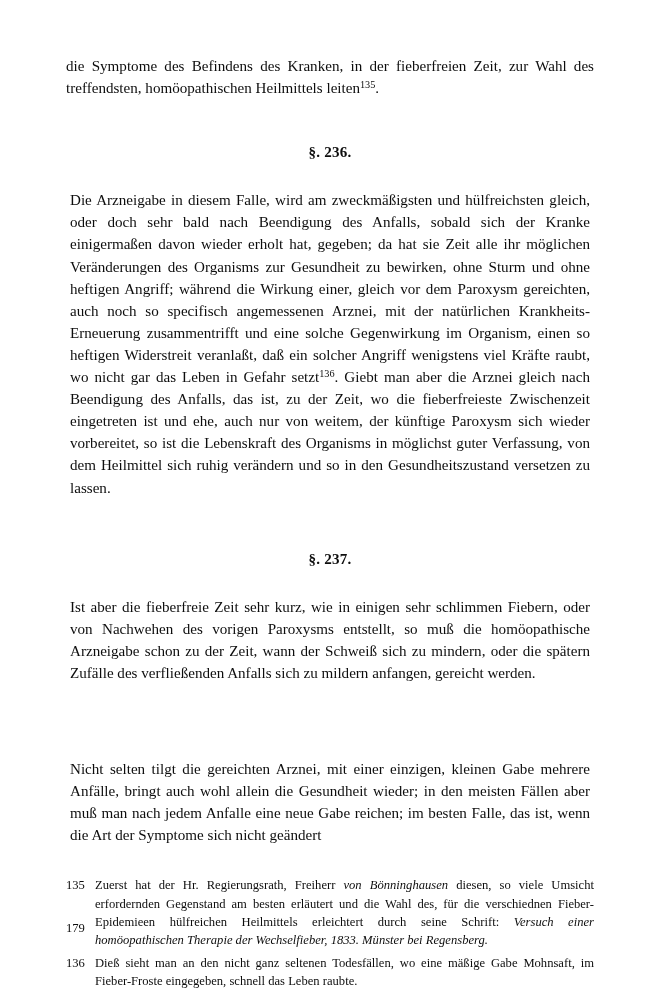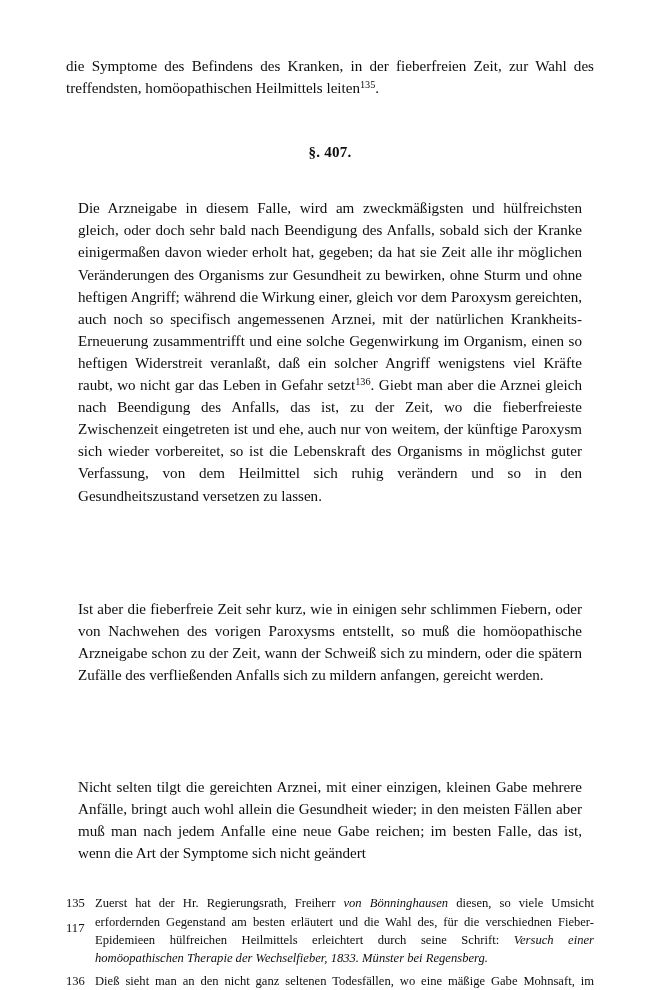--- a/index.html
+++ b/index.html
@@ -20,21 +20,21 @@
     box-sizing: border-box;
     width: 660px;
     height: 990px;
     padding: 55px 66px 0 66px;
     background: #ffffff;
   }
   .textblock {
     width: 528px;
   }
   p.body-par {
-    margin: 12px;
+    margin: 4px;
     font-size: 15.1px;
     line-height: 22.1px;
     text-align: justify;
     text-justify: inter-word;
     hyphens: none;
     -webkit-hyphens: none;
   }
   p.lead-par {
     margin: 0 0 0 0;
   }
@@ -99,28 +99,29 @@
 <body>
 
 <div class="page">
 
   <div class="textblock">
 
     <p class="body-par lead-par"><span>die Symptome des Befindens des Kranken, in der fieberfreien Zeit, zur Wahl des treffendsten, homöopathischen Heilmittels leiten</span><sup class="fn-ref">135</sup><span>.</span></p>
 
     <div class="sp-after-lead"></div>
 
-    <h2 class="section-heading">§. 407.</h2>
+    <h2 class="section-heading">§. 236.</h2>
 
     <div class="sp-heading-par"></div>
 
     <p class="body-par"><span>Die Arzneigabe in diesem Falle, wird am zweckmäßigsten und hülfreichsten gleich, oder doch sehr bald nach Beendigung des Anfalls, sobald sich der Kranke einigermaßen davon wieder erholt hat, gegeben; da hat sie Zeit alle ihr möglichen Veränderungen des Organisms zur Gesundheit zu bewirken, ohne Sturm und ohne heftigen Angriff; während die Wirkung einer, gleich vor dem Paroxysm gereichten, auch noch so specifisch angemessenen Arznei, mit der natürlichen Krankheits-Erneuerung zusammentrifft und eine solche Gegenwirkung im Organism, einen so heftigen Widerstreit veranlaßt, daß ein solcher Angriff wenigstens viel Kräfte raubt, wo nicht gar das Leben in Gefahr setzt</span><sup class="fn-ref">136</sup><span>. Giebt man aber die Arznei gleich nach Beendigung des Anfalls, das ist, zu der Zeit, wo die fieberfreieste Zwischenzeit eingetreten ist und ehe, auch nur von weitem, der künftige Paroxysm sich wieder vorbereitet, so ist die Lebenskraft des Organisms in möglichst guter Verfassung, von dem Heilmittel sich ruhig verändern und so in den Gesundheitszustand versetzen zu lassen.</span></p>
 
     <div class="sp-before-237"></div>
 
+    <h2 class="section-heading">§. 237.</h2>
 
     <div class="sp-heading-par"></div>
 
     <p class="body-par">Ist aber die fieberfreie Zeit sehr kurz, wie in einigen sehr schlimmen Fiebern, oder von Nachwehen des vorigen Paroxysms entstellt, so muß die homöopathische Arzneigabe schon zu der Zeit, wann der Schweiß sich zu mindern, oder die spätern Zufälle des verfließenden Anfalls sich zu mildern anfangen, gereicht werden.</p>
 
     <div class="sp-before-238"></div>
 
 
     <div class="sp-heading-par"></div>
 
@@ -135,15 +136,15 @@
       <span class="fn-text"><span>Zuerst hat der Hr. Regierungsrath, Freiherr </span><i>von Bönninghausen</i><span> diesen, so viele Umsicht erfordernden Gegenstand am besten erläutert und die Wahl des, für die verschiednen Fieber-Epidemieen hülfreichen Heilmittels erleichtert durch seine Schrift: </span><i>Versuch einer homöopathischen Therapie der Wechselfieber, 1833. Münster bei Regensberg.</i><span></span></span>
     </div>
 
     <div class="footnote">
       <span class="fn-num">136</span>
       <span class="fn-text"><span>Dieß sieht man an den nicht ganz seltenen Todesfällen, wo eine mäßige Gabe Mohnsaft, im Fieber-Froste eingegeben, schnell das Leben raubte.</span><i></i><span></span></span>
     </div>
 
   </div>
 
-  <div class="folio">117</div>
+  <div class="folio">179</div>
 
 </div>
 
 </body></html>

